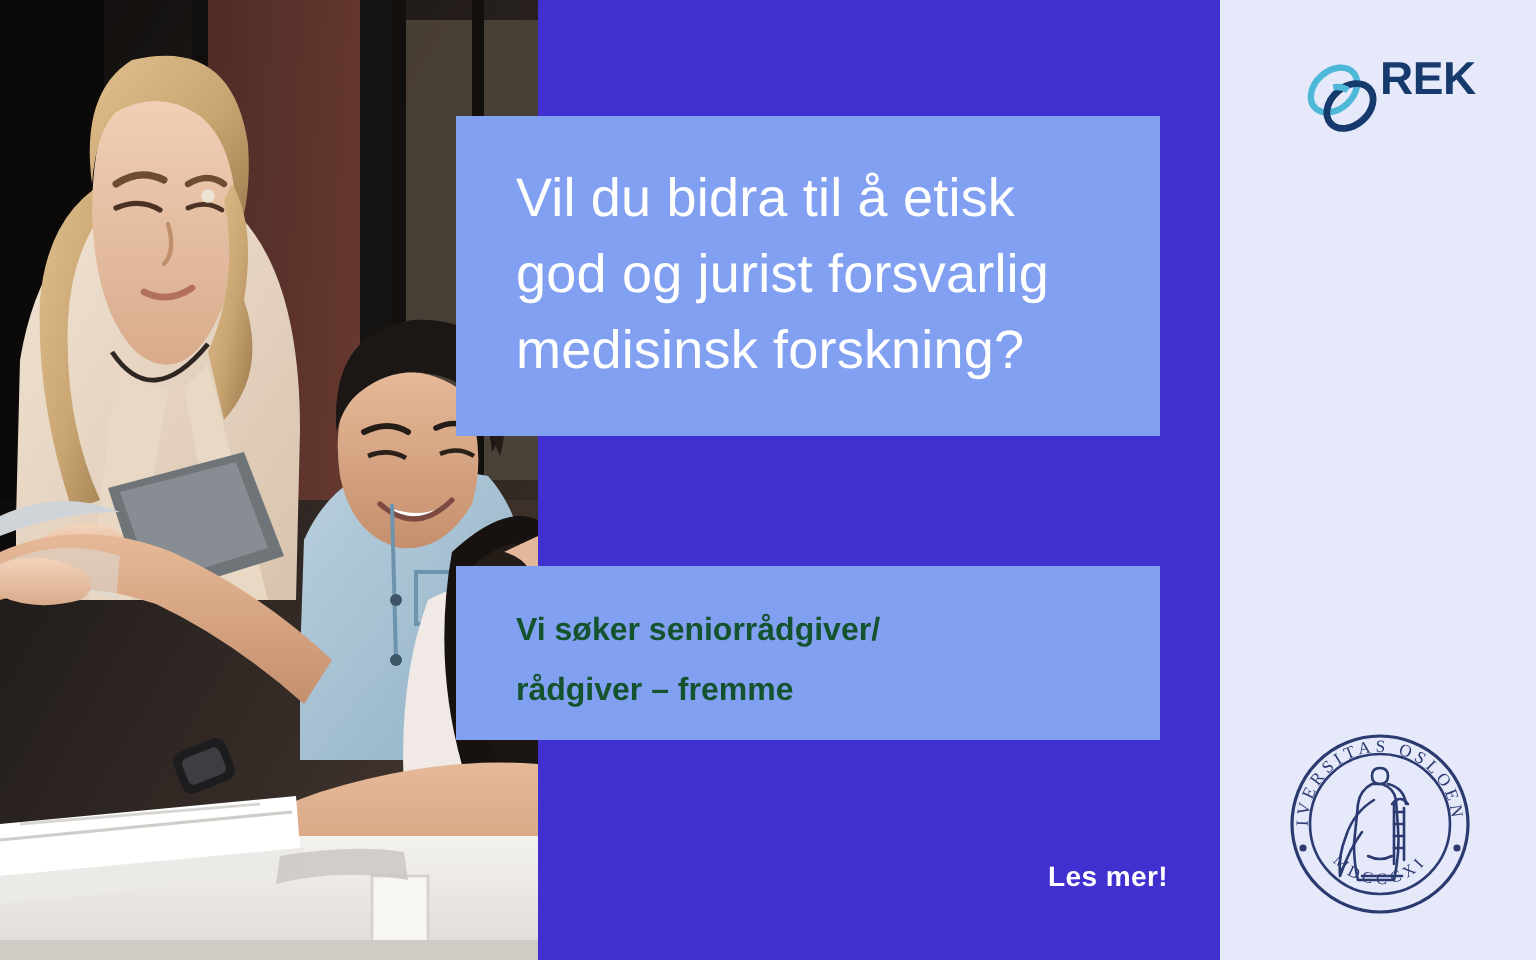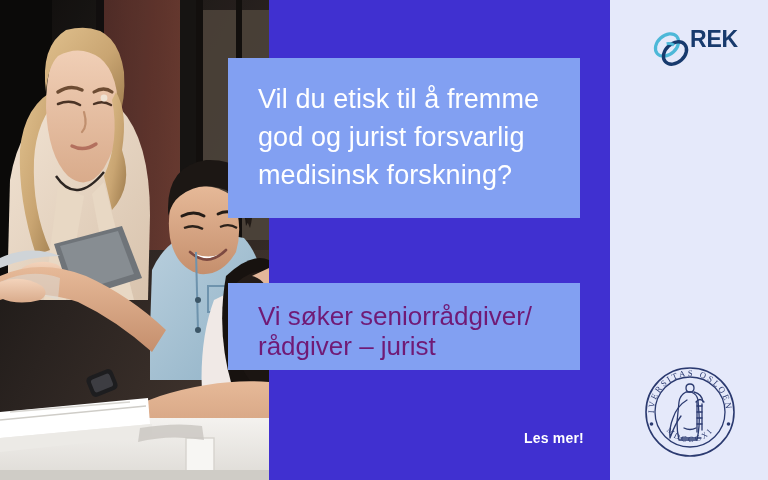--- a/index.html
+++ b/index.html
@@ -72,24 +72,24 @@
     white-space: nowrap;
   }
   .card-role {
     left: 228px;
     top: 283px;
     width: 352px;
     height: 87px;
     padding: 18px 30px 0 30px;
   }
   .card-role .line {
-    color: #701a75;
-    font-size: 26px;
+    color: #14532d;
+    font-size: 16px;
     line-height: 30px;
-    font-weight: normal;
+    font-weight: bold;
     white-space: nowrap;
   }
 
   
   .cta {
     position: absolute;
     left: 524px;
     top: 430px;
     color: #ffffff;
     font-size: 14px;
@@ -255,28 +255,28 @@
 
       <path d="M140 428 q36 -6 62 -2 l2 14 q-34 -6 -66 2 Z" fill="#c9c6c1" opacity="0.8"></path>
     </svg>
   </div>
 
   <div class="purple-panel"></div>
 
   <div class="right-panel"></div>
 
   <div class="card card-headline">
-    <div class="line">Vil du etisk til å fremme</div>
+    <div class="line">Vil du bidra til å etisk</div>
     <div class="line">god og jurist forsvarlig</div>
     <div class="line">medisinsk forskning?</div>
   </div>
 
   <div class="card card-role">
     <div class="line">Vi søker seniorrådgiver/</div>
-    <div class="line">rådgiver – jurist</div>
+    <div class="line">rådgiver – fremme</div>
   </div>
 
   <div class="cta">Les mer!</div>
 
   <div class="rek-logo">
     <svg class="rek-mark" viewBox="0 0 46 46">
       <ellipse cx="19" cy="19" rx="13" ry="9.5" fill="none" stroke="#4db8d8" stroke-width="3.2" transform="rotate(-42 19 19)"></ellipse>
       <ellipse cx="27" cy="27" rx="13" ry="9.5" fill="none" stroke="#173a6d" stroke-width="3.4" transform="rotate(-42 27 27)"></ellipse>
       <path d="M27 14.5 a13 9.5 0 0 1 4.5 6" fill="none" stroke="#4db8d8" stroke-width="3.2" transform="rotate(-42 27 27)"></path>
     </svg>

